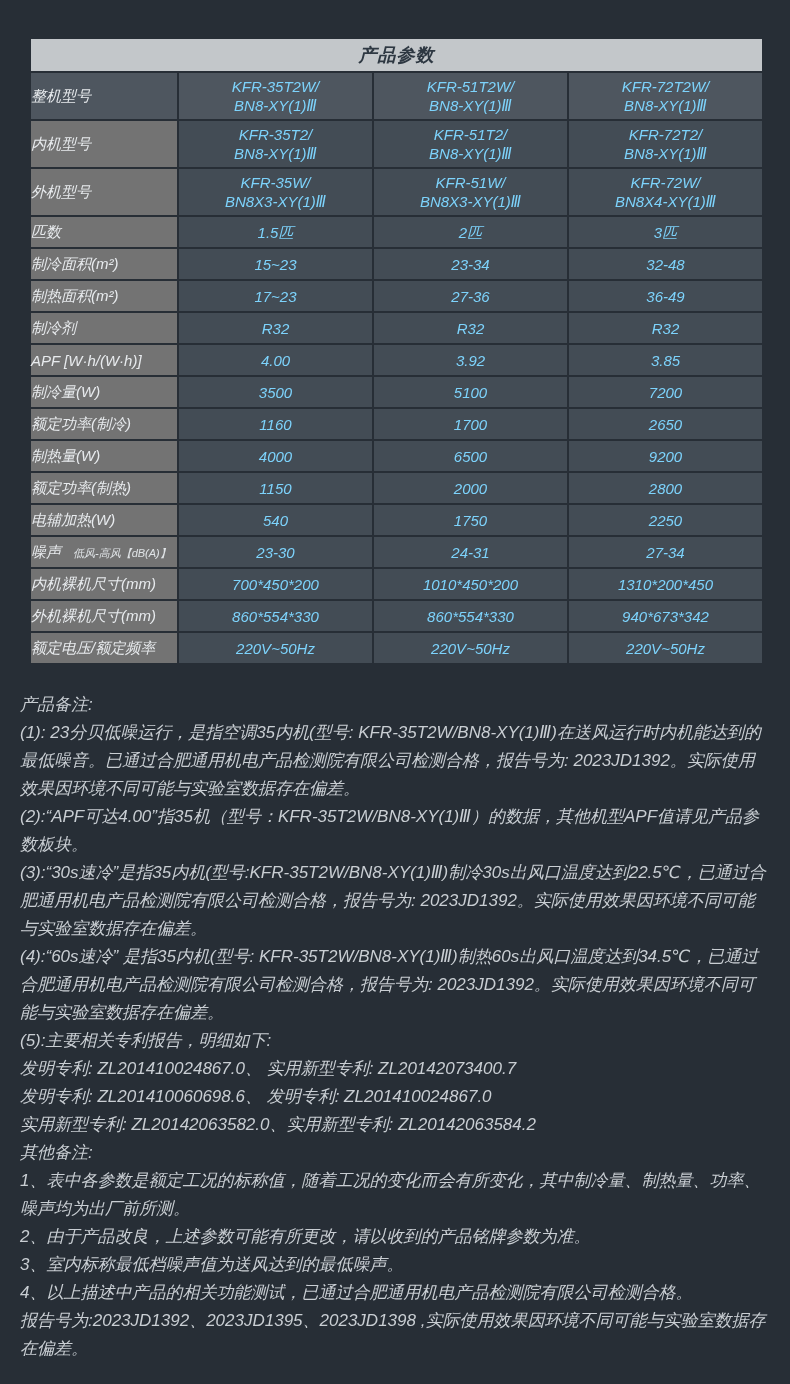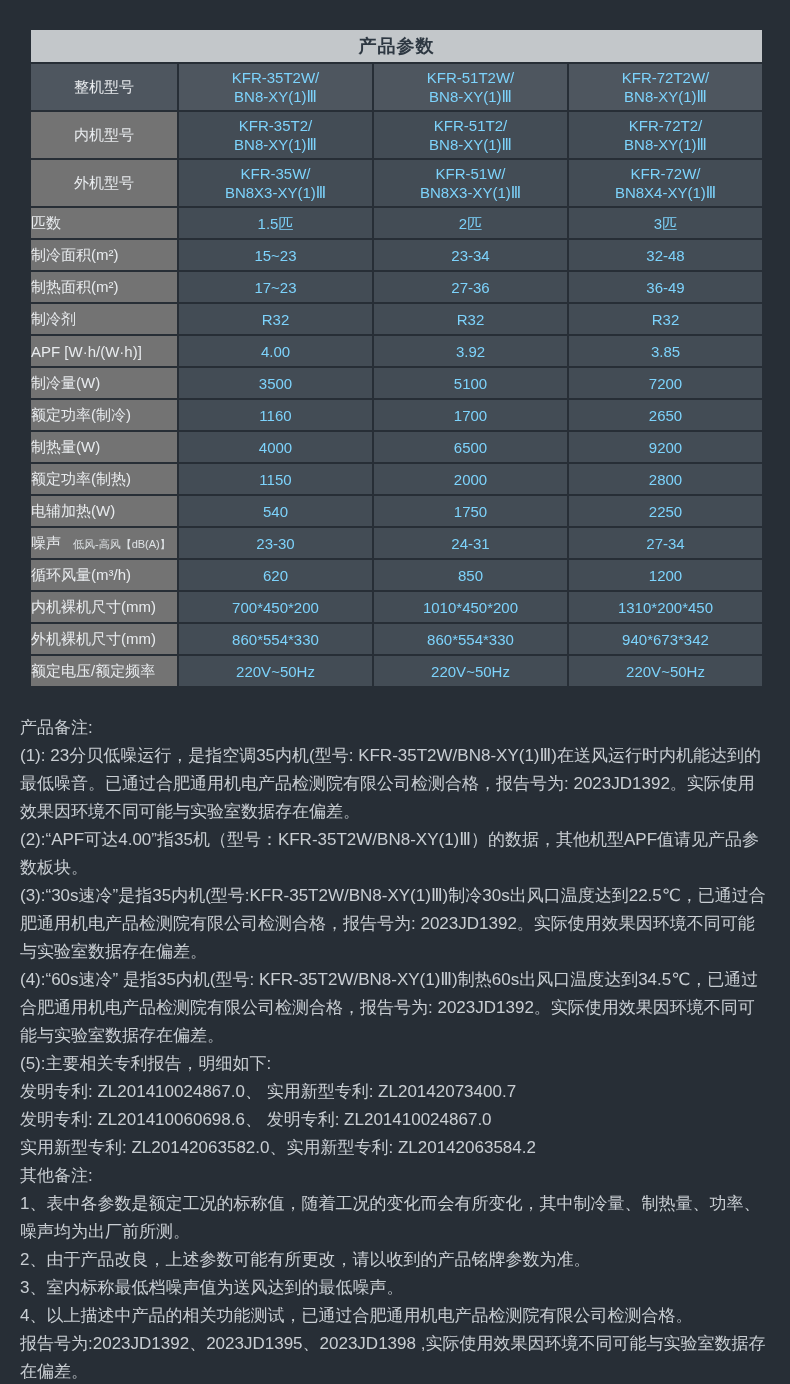--- a/index.html
+++ b/index.html
@@ -6,21 +6,21 @@
   body{
     width:790px;height:1384px;
     background:#272e36;
     font-family:"Liberation Sans","DejaVu Sans",sans-serif;
     color:#eef1f3;
     position:relative;
   }
   .page{width:790px;height:1384px;overflow:hidden;}
 
   
-  .spec-wrap{padding:28px 28px 0 29px;}
+  .spec-wrap{padding:37px 28px 0 29px;font-style:italic;}
   table.spec{
     width:733px;
     border-collapse:collapse;
     table-layout:fixed;
   }
   table.spec td,table.spec th{
     border:2px solid #272e36;
     padding:0;
   }
   th.title-band{
@@ -42,36 +42,36 @@
   }
   td.value-cell{
     background:#434c55;
     text-align:center;
     font-size:15px;
     color:#7dd3fc;
     white-space:pre-line;
     line-height:19px;
   }
   tr.row-single td{height:30px;}
-  tr.row-tall td{height:46px;text-align:center;}
+  tr.row-tall td{height:46px;}
   tr.row-first td{background:#4e565f;}
   .label-small{
     font-size:11px;
     color:#dfe3e6;
     margin-left:12px;
   }
 
   
   .notes{
     padding:26px 20px 0 20px;
     font-size:17px;
     line-height:28px;
     color:#c9ced3;
   }
-  .notes p{margin:0;}
+  .notes p{margin:0;font-style:italic;}
 </style>
 </head>
 <body>
 
 <div class="page">
 
   <div class="spec-wrap">
     <table class="spec">
       <colgroup>
         <col style="width:148px">
@@ -170,26 +170,20 @@
           <td class="label-cell">电辅加热(W)</td>
           <td class="value-cell">540</td>
           <td class="value-cell">1750</td>
           <td class="value-cell">2250</td>
         </tr>
         <tr class="row-single">
           <td class="label-cell"><span>噪声</span><span class="label-small">低风-高风【dB(A)】</span></td>
           <td class="value-cell">23-30</td>
           <td class="value-cell">24-31</td>
           <td class="value-cell">27-34</td>
-        </tr>
-        <tr class="row-single">
-          <td class="label-cell">循环风量(m³/h)</td>
-          <td class="value-cell">620</td>
-          <td class="value-cell">850</td>
-          <td class="value-cell">1200</td>
         </tr>
         <tr class="row-single">
           <td class="label-cell">内机裸机尺寸(mm)</td>
           <td class="value-cell">700*450*200</td>
           <td class="value-cell">1010*450*200</td>
           <td class="value-cell">1310*200*450</td>
         </tr>
         <tr class="row-single">
           <td class="label-cell">外机裸机尺寸(mm)</td>
           <td class="value-cell">860*554*330</td>

